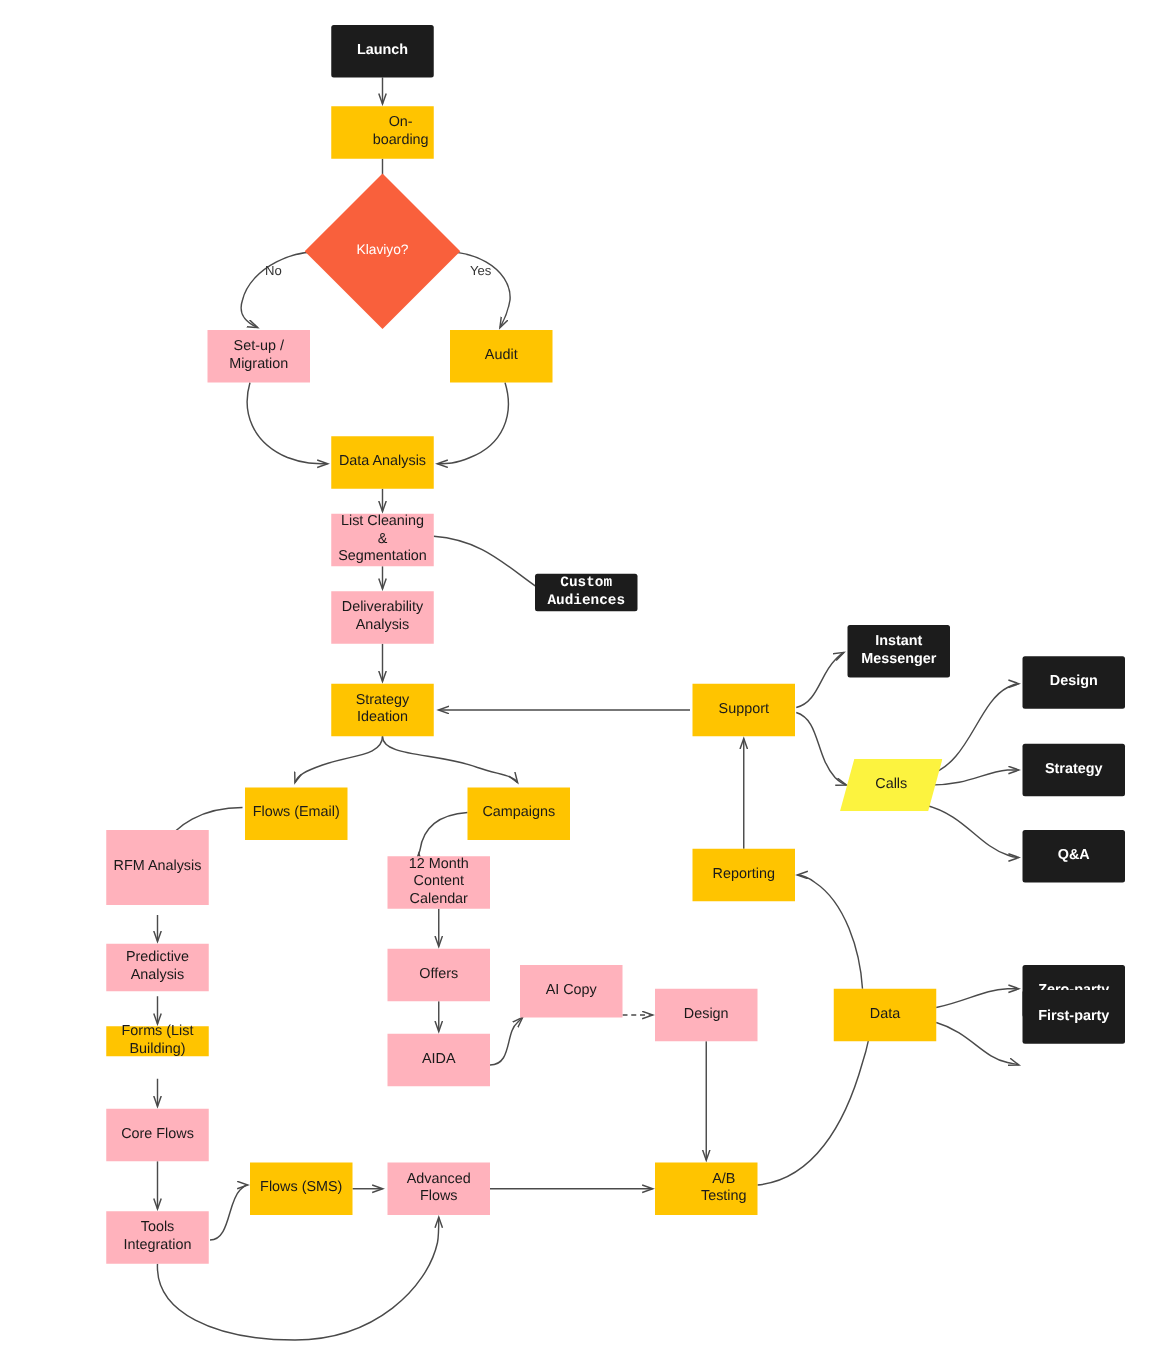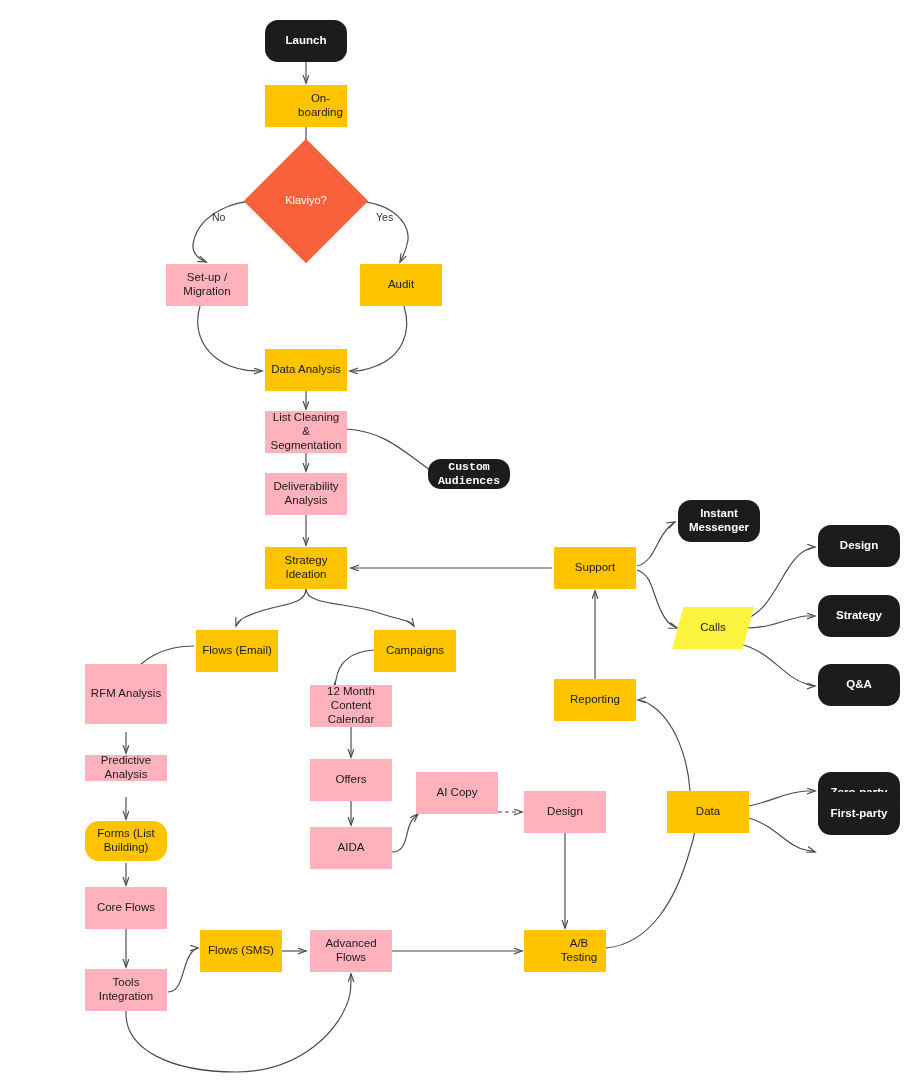--- a/index.html
+++ b/index.html
@@ -4,21 +4,21 @@
 <style>
   html,body{margin:0;padding:0;background:#ffffff;}
   body{width:920px;height:1086px;font-family:"Liberation Sans",sans-serif;}
   #stage{position:relative;width:920px;height:1086px;overflow:hidden;background:#fff;}
   svg#edges{position:absolute;left:0;top:0;width:920px;height:1086px;pointer-events:none;}
   .node{position:absolute;box-sizing:border-box;display:flex;align-items:center;justify-content:center;text-align:center;line-height:1.2;}
   .node .lbl{display:block;padding:0 4px;}
   .n-rect{font-size:11.5px;color:#1a1a1a;}
   .n-gold{background:#FFC400;}
   .n-pink{background:#FFB2BC;}
-  .n-dark{background:#1c1c1c;color:#ffffff;border-radius:13px;font-size:11.5px;font-weight:bold;}
+  .n-dark{background:#1c1c1c;color:#ffffff;border-radius:2px;font-size:11.5px;font-weight:bold;}
   .n-diamond{background:transparent;}
   .diamond-shape{position:absolute;left:0;top:0;width:100%;height:100%;background:#F9603C;transform:rotate(45deg);}
   .diamond-lbl{position:relative;color:#ffffff;font-size:11px;z-index:2;}
   .para-shape{position:absolute;left:0;top:0;width:100%;height:100%;background:#FCF33F;
      clip-path:polygon(14% 0%,100% 0%,86% 100%,0% 100%);}
   .para-lbl{position:relative;z-index:2;font-size:11.5px;color:#1a1a1a;}
   .edge-label{position:absolute;font-size:10.5px;color:#333;}
 </style>
 </head>
 <body>
@@ -172,39 +172,39 @@
       </div>
       <div class="node n-rect n-gold" style="left: 554px; top: 679px; width: 82px; height: 42px;">
         <span class="lbl">Reporting</span>
       </div>
       <div class="node n-rect n-pink" style="left: 85px; top: 664px; width: 82px; height: 60px;">
         <span class="lbl">RFM Analysis</span>
       </div>
       <div class="node n-rect n-pink" style="left: 310px; top: 685px; width: 82px; height: 42px;">
         <span class="lbl">12 Month Content Calendar</span>
       </div>
-      <div class="node n-rect n-pink" style="left: 85px; top: 755px; width: 82px; height: 26px;">
+      <div class="node n-rect n-pink" style="left: 85px; top: 755px; width: 82px; height: 38px;">
         <span class="lbl">Predictive Analysis</span>
       </div>
       <div class="node n-rect n-pink" style="left: 310px; top: 759px; width: 82px; height: 42px;">
         <span class="lbl">Offers</span>
       </div>
       <div class="node n-rect n-pink" style="left: 416px; top: 772px; width: 82px; height: 42px;">
         <span class="lbl">AI Copy</span>
       </div>
       <div class="node n-rect n-pink" style="left: 524px; top: 791px; width: 82px; height: 42px;">
         <span class="lbl">Design</span>
       </div>
       <div class="node n-rect n-gold" style="left: 667px; top: 791px; width: 82px; height: 42px;">
         <span class="lbl">Data</span>
       </div>
       <div class="node n-rect n-dark" style="left: 818px; top: 772px; width: 82px; height: 42px; text-align: center;">
         <span class="lbl">Zero-party</span>
       </div>
-      <div class="node n-rect n-gold" style="left: 85px; top: 821px; width: 82px; height: 40px; border-radius: 14px;">
+      <div class="node n-rect n-gold" style="left: 85px; top: 821px; width: 82px; height: 24px;">
         <span class="lbl">Forms (List Building)</span>
       </div>
       <div class="node n-rect n-pink" style="left: 310px; top: 827px; width: 82px; height: 42px;">
         <span class="lbl">AIDA</span>
       </div>
       <div class="node n-rect n-dark" style="left: 818px; top: 792px; width: 82px; height: 43px;">
         <span class="lbl">First-party</span>
       </div>
       <div class="node n-rect n-pink" style="left: 85px; top: 887px; width: 82px; height: 42px;">
         <span class="lbl">Core Flows</span>

